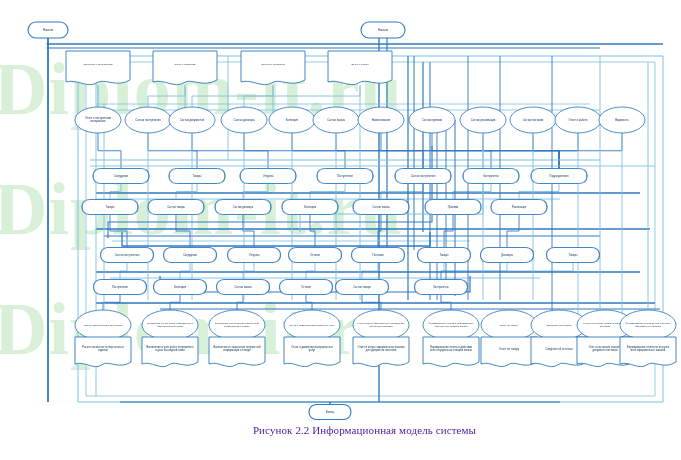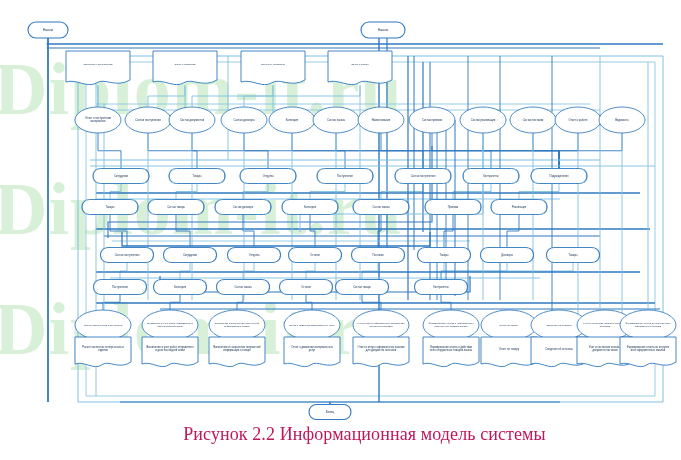--- a/index.html
+++ b/index.html
@@ -26,21 +26,21 @@
   #diagram{position:absolute;left:0;top:0;width:681px;height:420px;z-index:2;}
   #diagram svg{display:block;}
 
   
   .ntext{font-family:"Liberation Sans", sans-serif;fill:#0f2c52;}
 
   
   .caption{
     position:absolute;left:0;right:0;top:424px;z-index:3;
     text-align:center;font-family:"Liberation Serif", serif;
-    font-size:18px;color:#be185d;letter-spacing:.1px;padding-left:48px;
+    font-size:11px;color:#4c1d95;letter-spacing:.1px;padding-left:48px;
   }
 </style>
 </head>
 <body>
 
 <div id="page">
 
   <div class="wm-layer">
     <div class="wm wm1">Diplom-it.ru</div>
     <div class="wm wm2">Diplom-it.ru</div>

